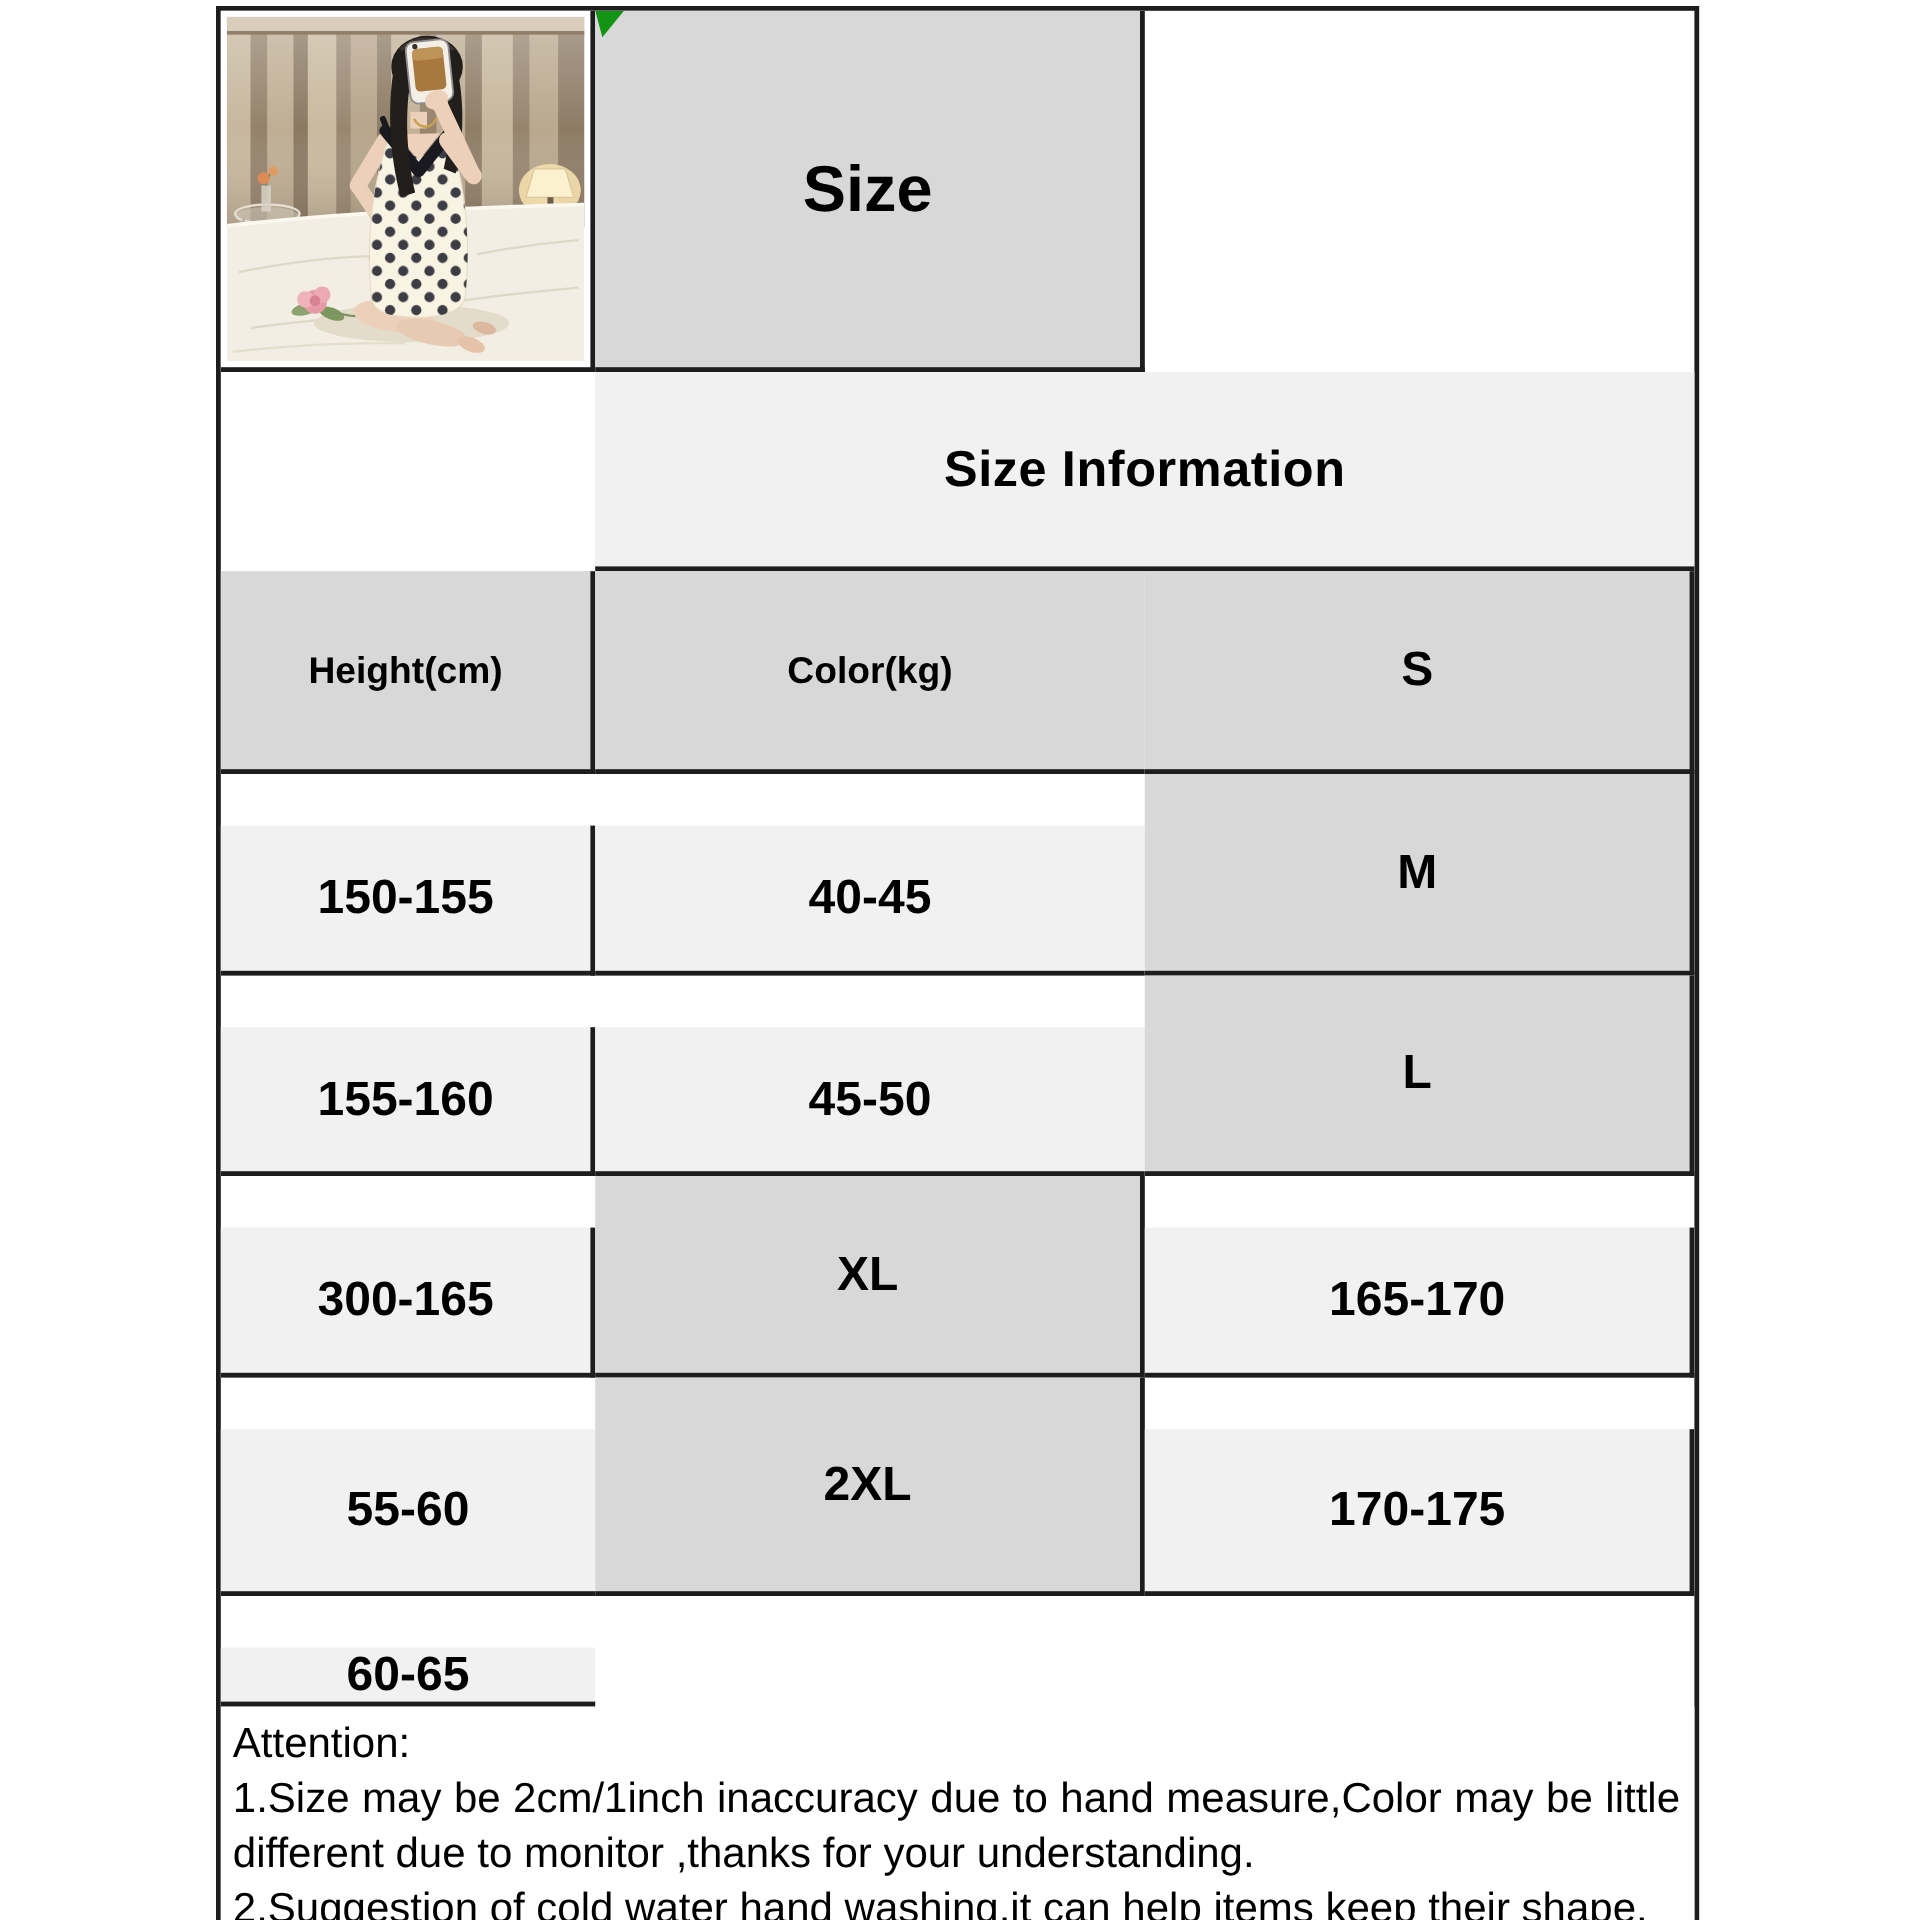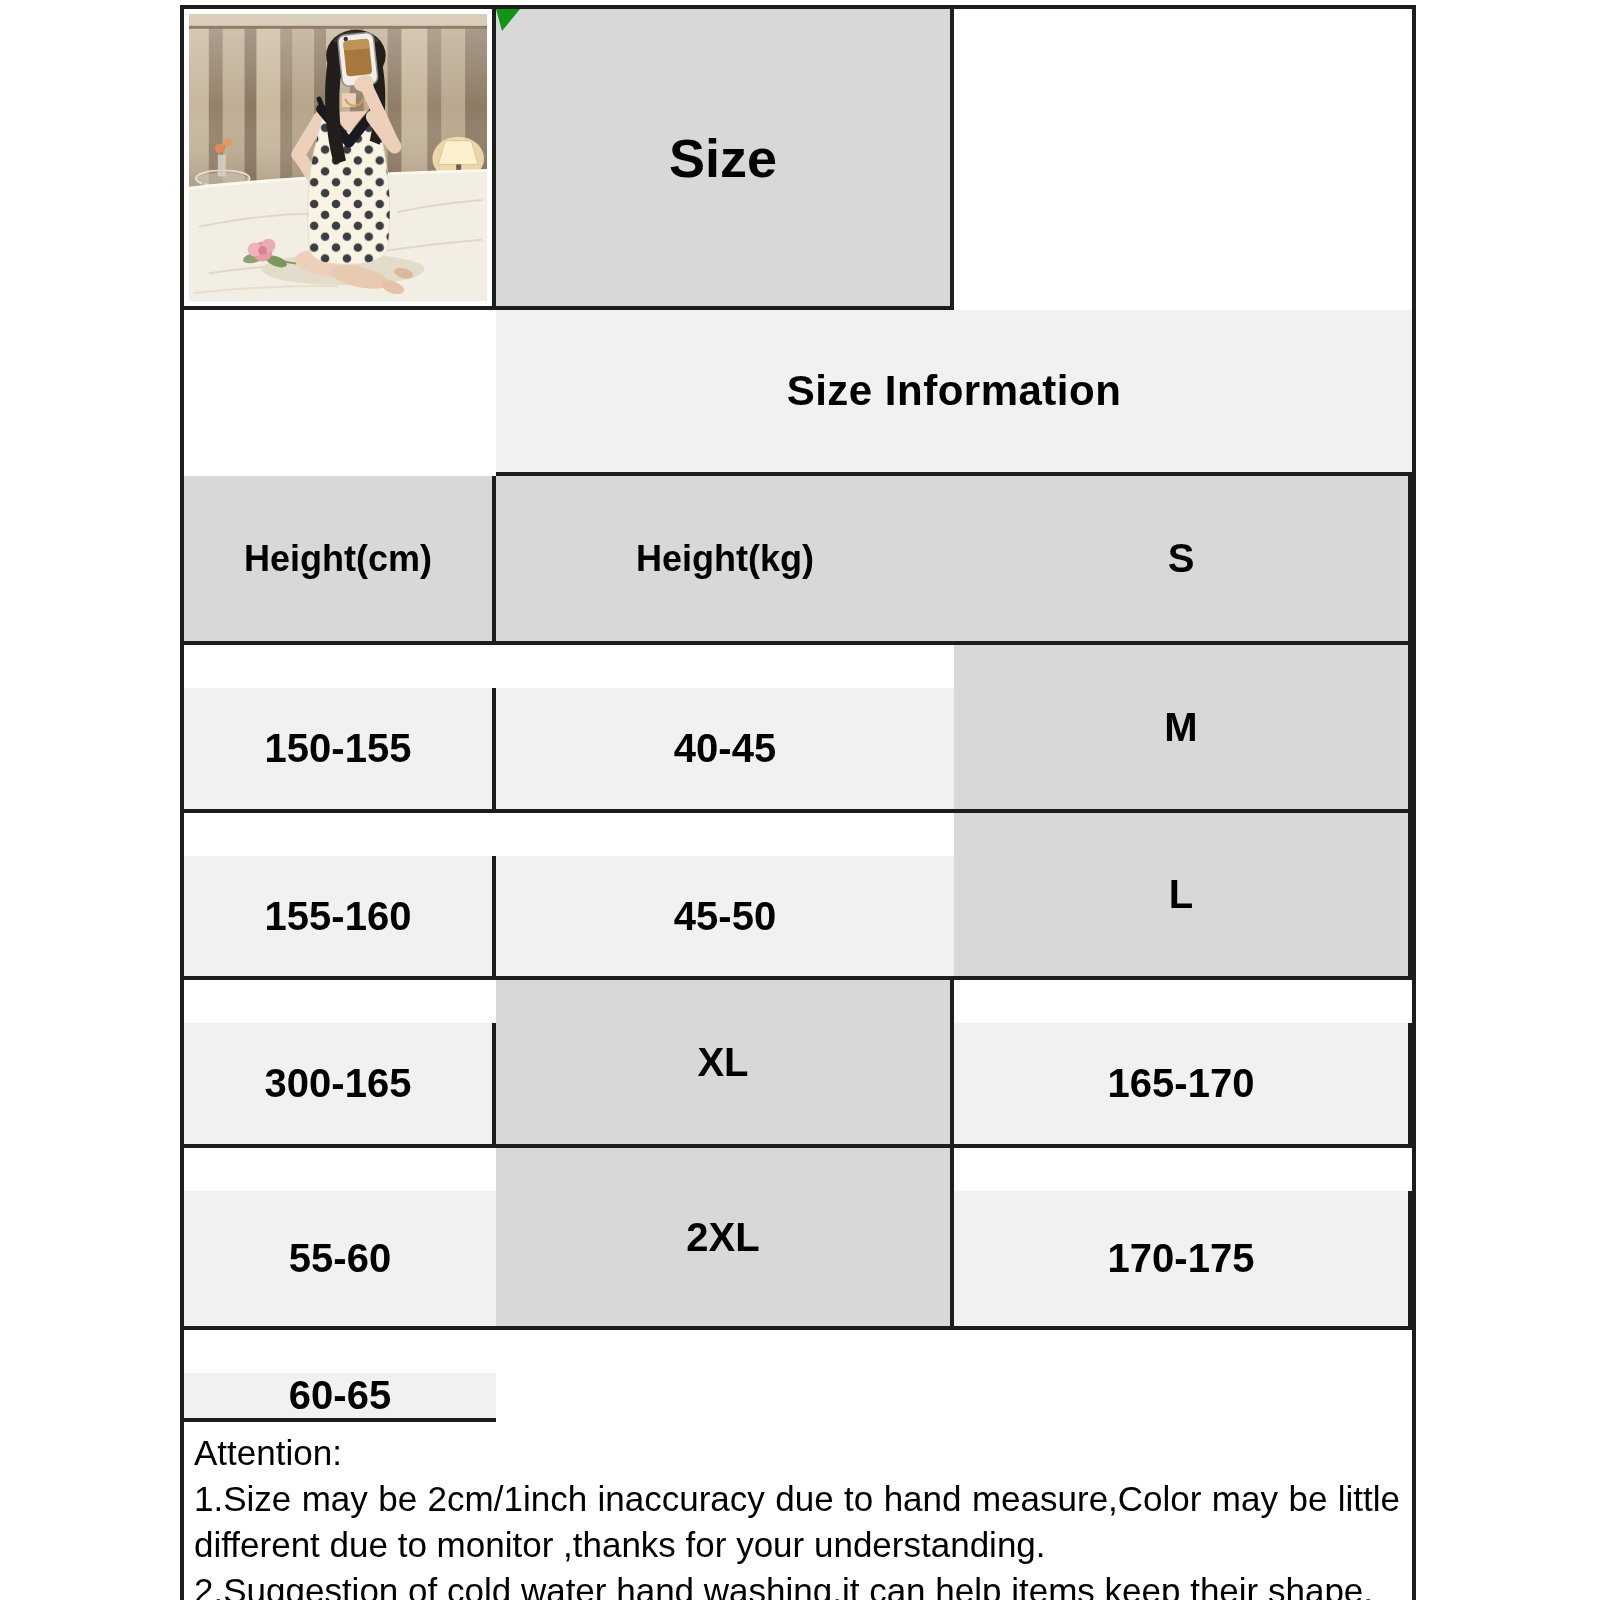--- a/index.html
+++ b/index.html
@@ -23,21 +23,21 @@
     border-bottom:4px solid var(--border,#1d1d1d);
     text-align:center;
   }
   .cell.last{border-right:none;}
   .photo-cell{background:#ffffff;padding:5px;align-items:stretch;justify-content:stretch;}
   .photo-cell svg{width:100%;height:100%;display:block;}
   .title-cell{grid-column:2/4;background:var(--cell-bg,#f1f1f1);}
   .title-cell .t{font-size:42px;font-weight:bold;letter-spacing:0.5px;}
   .hdr{background:var(--header-bg,#d8d8d8);font-weight:bold;}
   .hdr-size{font-size:54px;}
-  .hdr-col{font-size:36px;}
+  .hdr-col{font-size:31px;}
   .size-col{background:var(--header-bg,#d8d8d8);font-weight:bold;font-size:40px;}
   .val{background:var(--cell-bg,#f1f1f1);font-weight:bold;font-size:40px;margin-top:43px;}
   .attention{
     box-sizing:border-box;height:321px;background:#ffffff;
     padding:8px 12px 0 10px;font-size:35px;line-height:46px;
   }
   .attention p{margin:0;}
   .attention .note{text-align:justify;}
   .flag{
     position:absolute;left:312px;top:0;width:24px;height:22px;
@@ -156,21 +156,21 @@
         <path d="M207,134 L178,72" stroke="#ecd0ba" stroke-width="13" stroke-linecap="round" fill="none"></path>
         <ellipse cx="176" cy="70" rx="10" ry="8" fill="#eed1bb" transform="rotate(-20 176 70)"></ellipse>
       </svg>
     </div>
     <div class="cell hdr hdr-size">Size</div>
 
     <div class="cell title-cell last">
       <span class="t">Size Information</span>
     </div>
     <div class="cell hdr hdr-col">Height(cm)</div>
-    <div class="cell hdr hdr-col last">Height(kg)</div>
+    <div class="cell hdr hdr-col last">Color(kg)</div>
 
     <div class="cell size-col">S</div>
     <div class="cell val">150-155</div>
     <div class="cell val last">40-45</div>
 
     <div class="cell size-col">M</div>
     <div class="cell val">155-160</div>
     <div class="cell val last">45-50</div>
 
     <div class="cell size-col">L</div>

